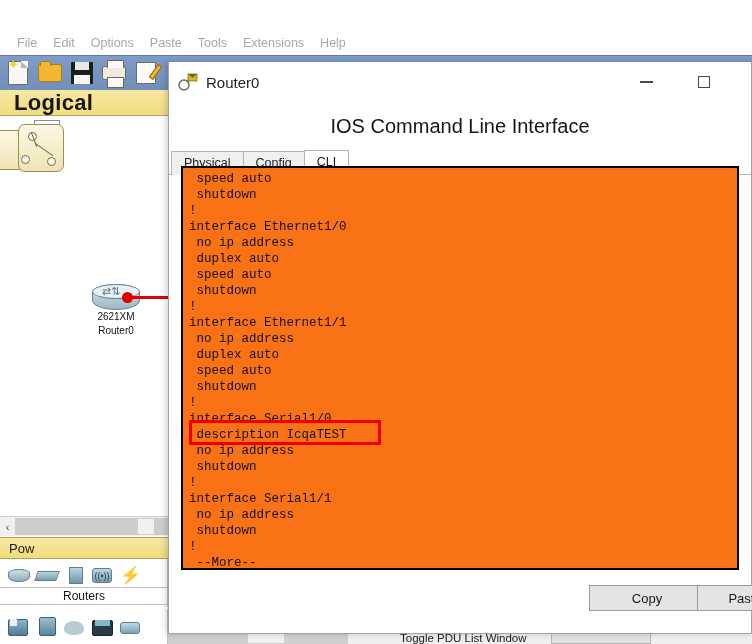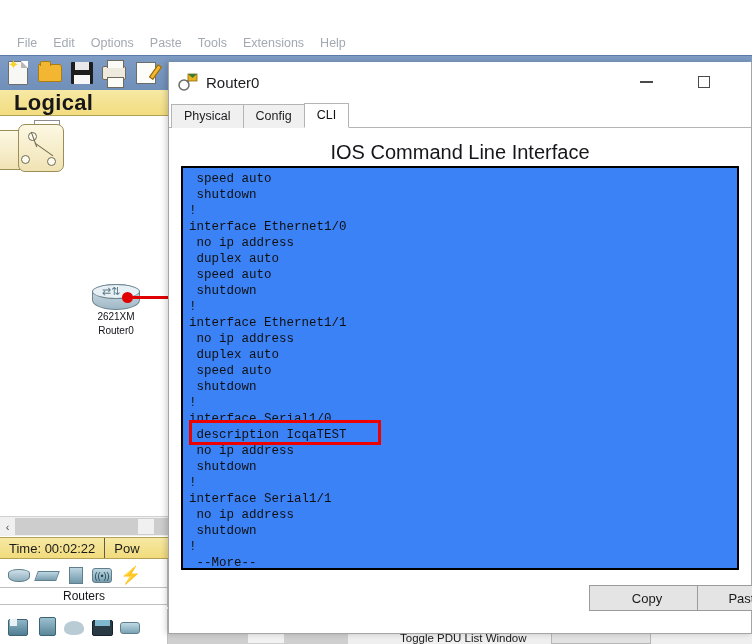--- a/index.html
+++ b/index.html
@@ -200,21 +200,21 @@
   .rd-tab.active { background:#ffffff; border-bottom:1px solid #ffffff; color:#111; }
 
   #rd-heading {
     text-align:center; font-size:20px; color:#16161a; padding:13px 0 11px;
     font-family:"Liberation Sans", sans-serif;
   }
 
   
   #cli-box {
     position:absolute; left:12px; top:104px; width:558px; height:404px;
-    background:#3b82f6; border:2px solid #000000; overflow:hidden;
+    background:#f97316; border:2px solid #000000; overflow:hidden;
   }
   #cli-text {
     font-family:"Liberation Mono", monospace; font-size:12.5px; line-height:16px;
     color:#101010; white-space:pre; padding:3px 0 0 6px;
   }
   #cli-redbox {
     position:absolute; left:6px; top:252px; width:192px; height:25px;
     border:3px solid #ee0000; pointer-events:none;
   }
 
@@ -325,21 +325,20 @@
     </div>
 
     <div id="ws-hscroll">
       <div id="ws-scroll-left">‹</div>
       <div id="ws-scroll-track">
         <div id="ws-scroll-thumb"></div>
       </div>
     </div>
 
     <div id="pt-timebar">
-      <div id="time-cell">Time: 00:02:22</div>
       <div id="power-cell">Pow</div>
     </div>
 
     <div id="pt-devicebar">
       <div id="device-icons">
         <div class="dev-ic">
             <div class="di-router"></div>
           </div>
         <div class="dev-ic">
             <div class="di-switch"></div>
@@ -397,27 +396,27 @@
       </div>
       <div id="rd-title">Router0</div>
       <div id="rd-min">
         <div class="rd-min-glyph"></div>
       </div>
       <div id="rd-max">
         <div class="rd-max-glyph"></div>
       </div>
     </div>
 
+    <div id="rd-heading">IOS Command Line Interface</div>
+
     <div id="rd-tabs">
       <div class="rd-tab">Physical</div>
       <div class="rd-tab">Config</div>
       <div class="rd-tab active">CLI</div>
     </div>
-
-    <div id="rd-heading">IOS Command Line Interface</div>
 
     <div id="cli-box">
       <div id="cli-text"> speed auto
  shutdown
 !
 interface Ethernet1/0
  no ip address
  duplex auto
  speed auto
  shutdown

